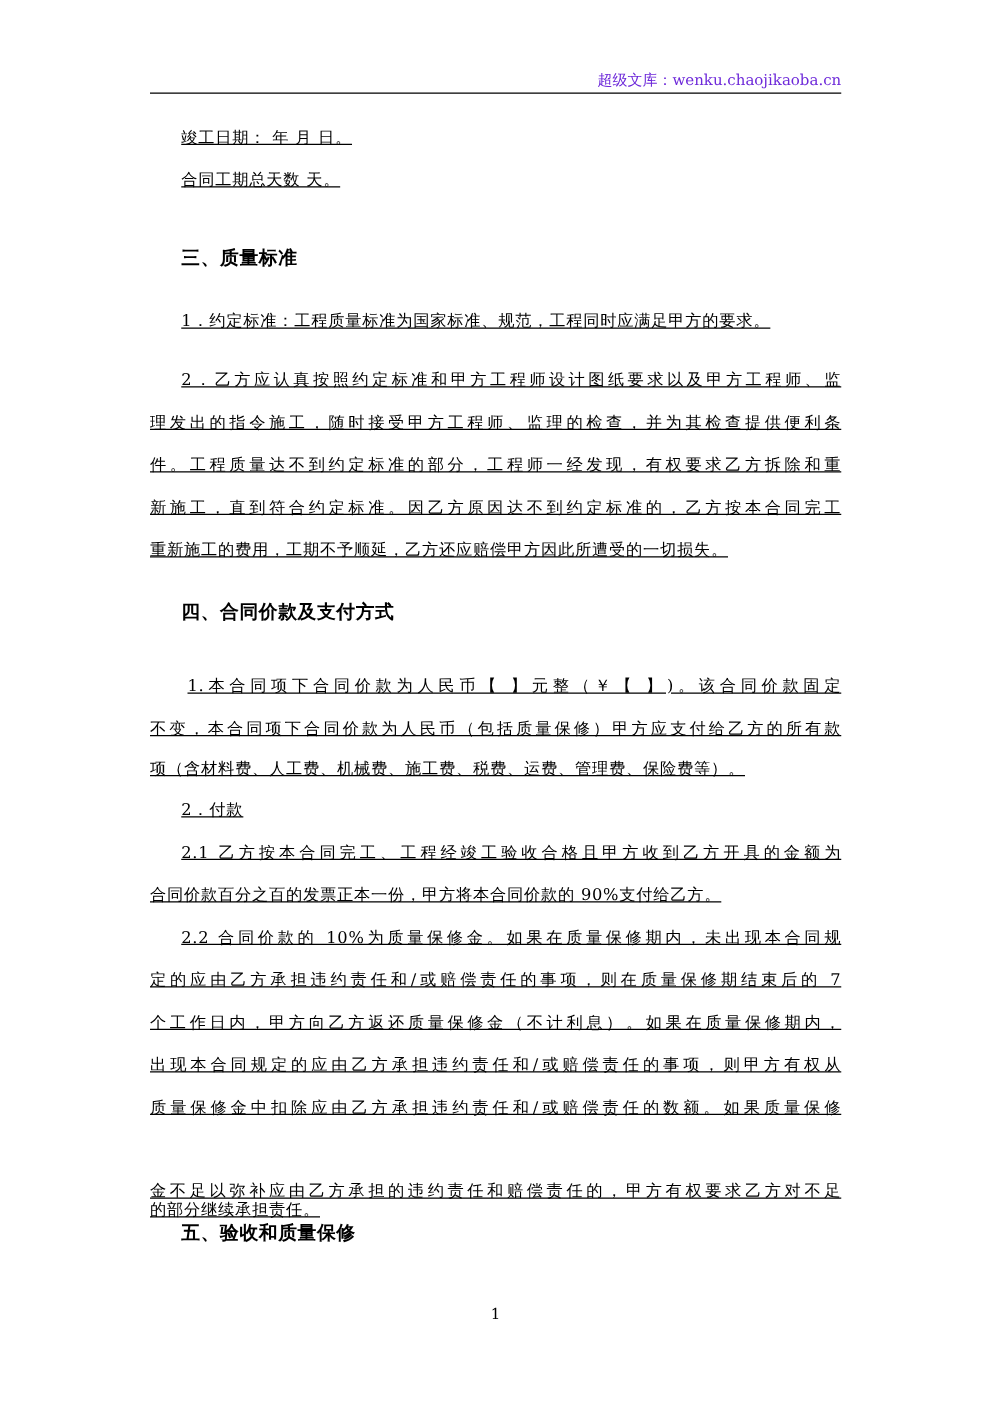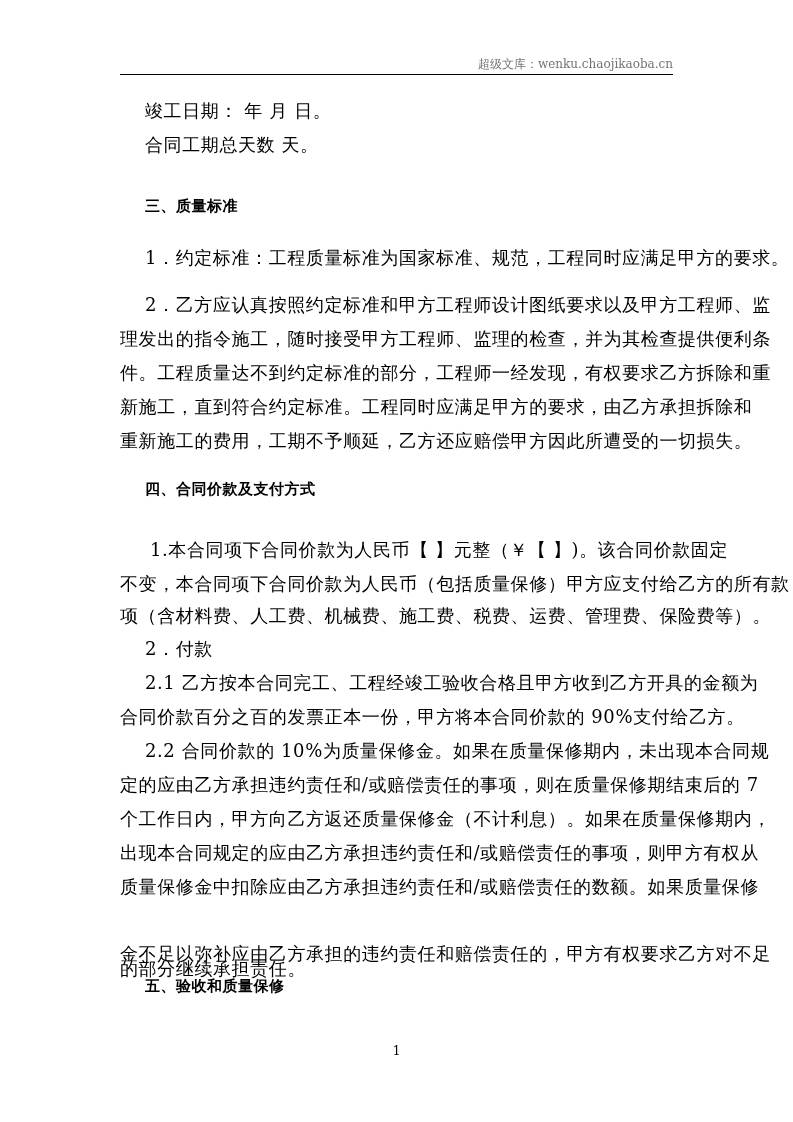--- a/index.html
+++ b/index.html
@@ -22,28 +22,29 @@
       width: 553px;
       height: 22px;
       border-bottom: 1px solid #000000;
     }
     .header-text {
       position: absolute;
       right: 0;
       top: 4px;
       font-size: 12px;
       font-family: "DejaVu Serif", "Liberation Serif", serif;
-      color: #737373;
+      color: #6d28d9;
     }
     .line {
       position: absolute;
-      font-size: 18px;
+      font-size: 13px;
       line-height: 20px;
       white-space: nowrap;
       letter-spacing: 0.6px;
+      text-decoration: underline;
     }
     .heading {
       position: absolute;
       font-size: 15px;
       line-height: 20px;
       font-weight: bold;
       white-space: nowrap;
       font-family: "DejaVu Sans", "Liberation Sans", sans-serif;
       letter-spacing: 0.5px;
     }
@@ -70,21 +71,21 @@
 
 <div class="line" style="left:145px; top:101px;">竣工日期：  年  月  日。</div>
 <div class="line" style="left:145px; top:135px;">合同工期总天数  天。</div>
 
 <div class="heading" style="left:145px; top:196px;">三、质量标准</div>
 
 <div class="line" style="left:145px; top:248px;">1．约定标准：工程质量标准为国家标准、规范，工程同时应满足甲方的要求。</div>
 <div class="line justify" style="left:145px; top:295px; width:528px;">2．乙方应认真按照约定标准和甲方工程师设计图纸要求以及甲方工程师、监</div>
 <div class="line justify" style="left:120px; top:329px;">理发出的指令施工，随时接受甲方工程师、监理的检查，并为其检查提供便利条</div>
 <div class="line justify" style="left:120px; top:363px;">件。工程质量达不到约定标准的部分，工程师一经发现，有权要求乙方拆除和重</div>
-<div class="line justify" style="left:120px; top:397px;">新施工，直到符合约定标准。工程同时应满足甲方的要求，由乙方承担拆除和</div>
+<div class="line justify" style="left:120px; top:397px;">新施工，直到符合约定标准。因乙方原因达不到约定标准的，乙方按本合同完工</div>
 <div class="line" style="left:120px; top:431px;">重新施工的费用，工期不予顺延，乙方还应赔偿甲方因此所遭受的一切损失。</div>
 
 <div class="heading" style="left:145px; top:479px;">四、合同价款及支付方式</div>
 
 <div class="line justify" style="left:150px; top:540px; width:523px;">1.本合同项下合同价款为人民币【    】元整（￥【    】)。该合同价款固定</div>
 <div class="line justify" style="left:120px; top:574px;">不变，本合同项下合同价款为人民币（包括质量保修）甲方应支付给乙方的所有款</div>
 <div class="line" style="left:120px; top:606px;">项（含材料费、人工费、机械费、施工费、税费、运费、管理费、保险费等）。</div>
 
 <div class="line" style="left:145px; top:639px;">2．付款</div>
 

